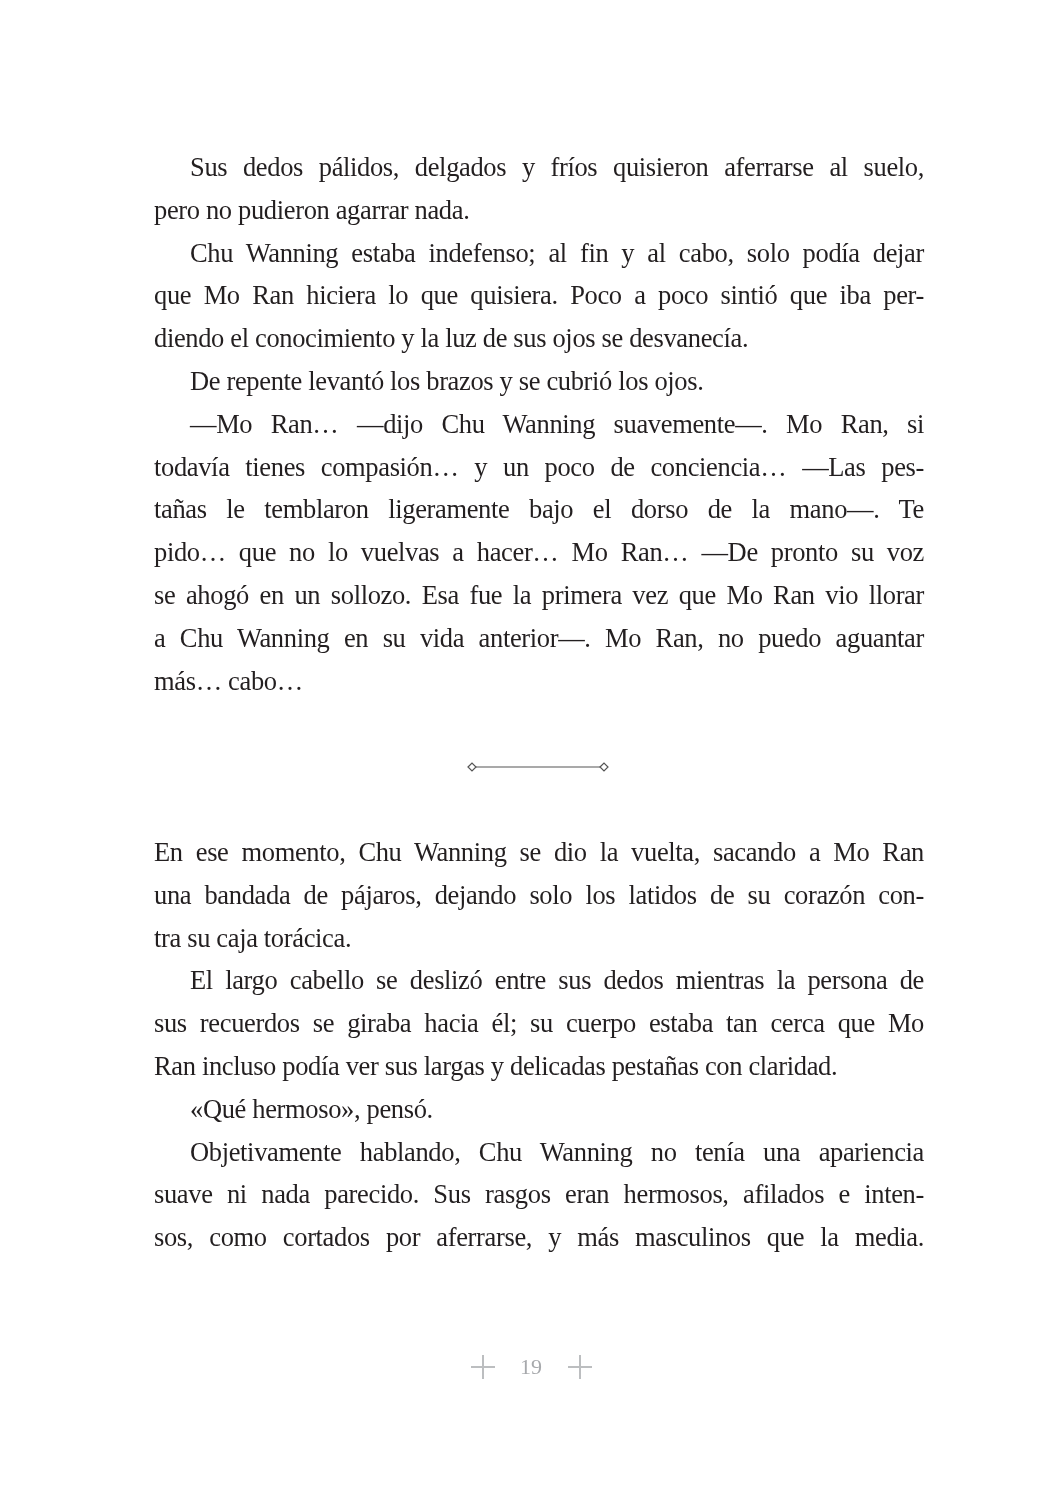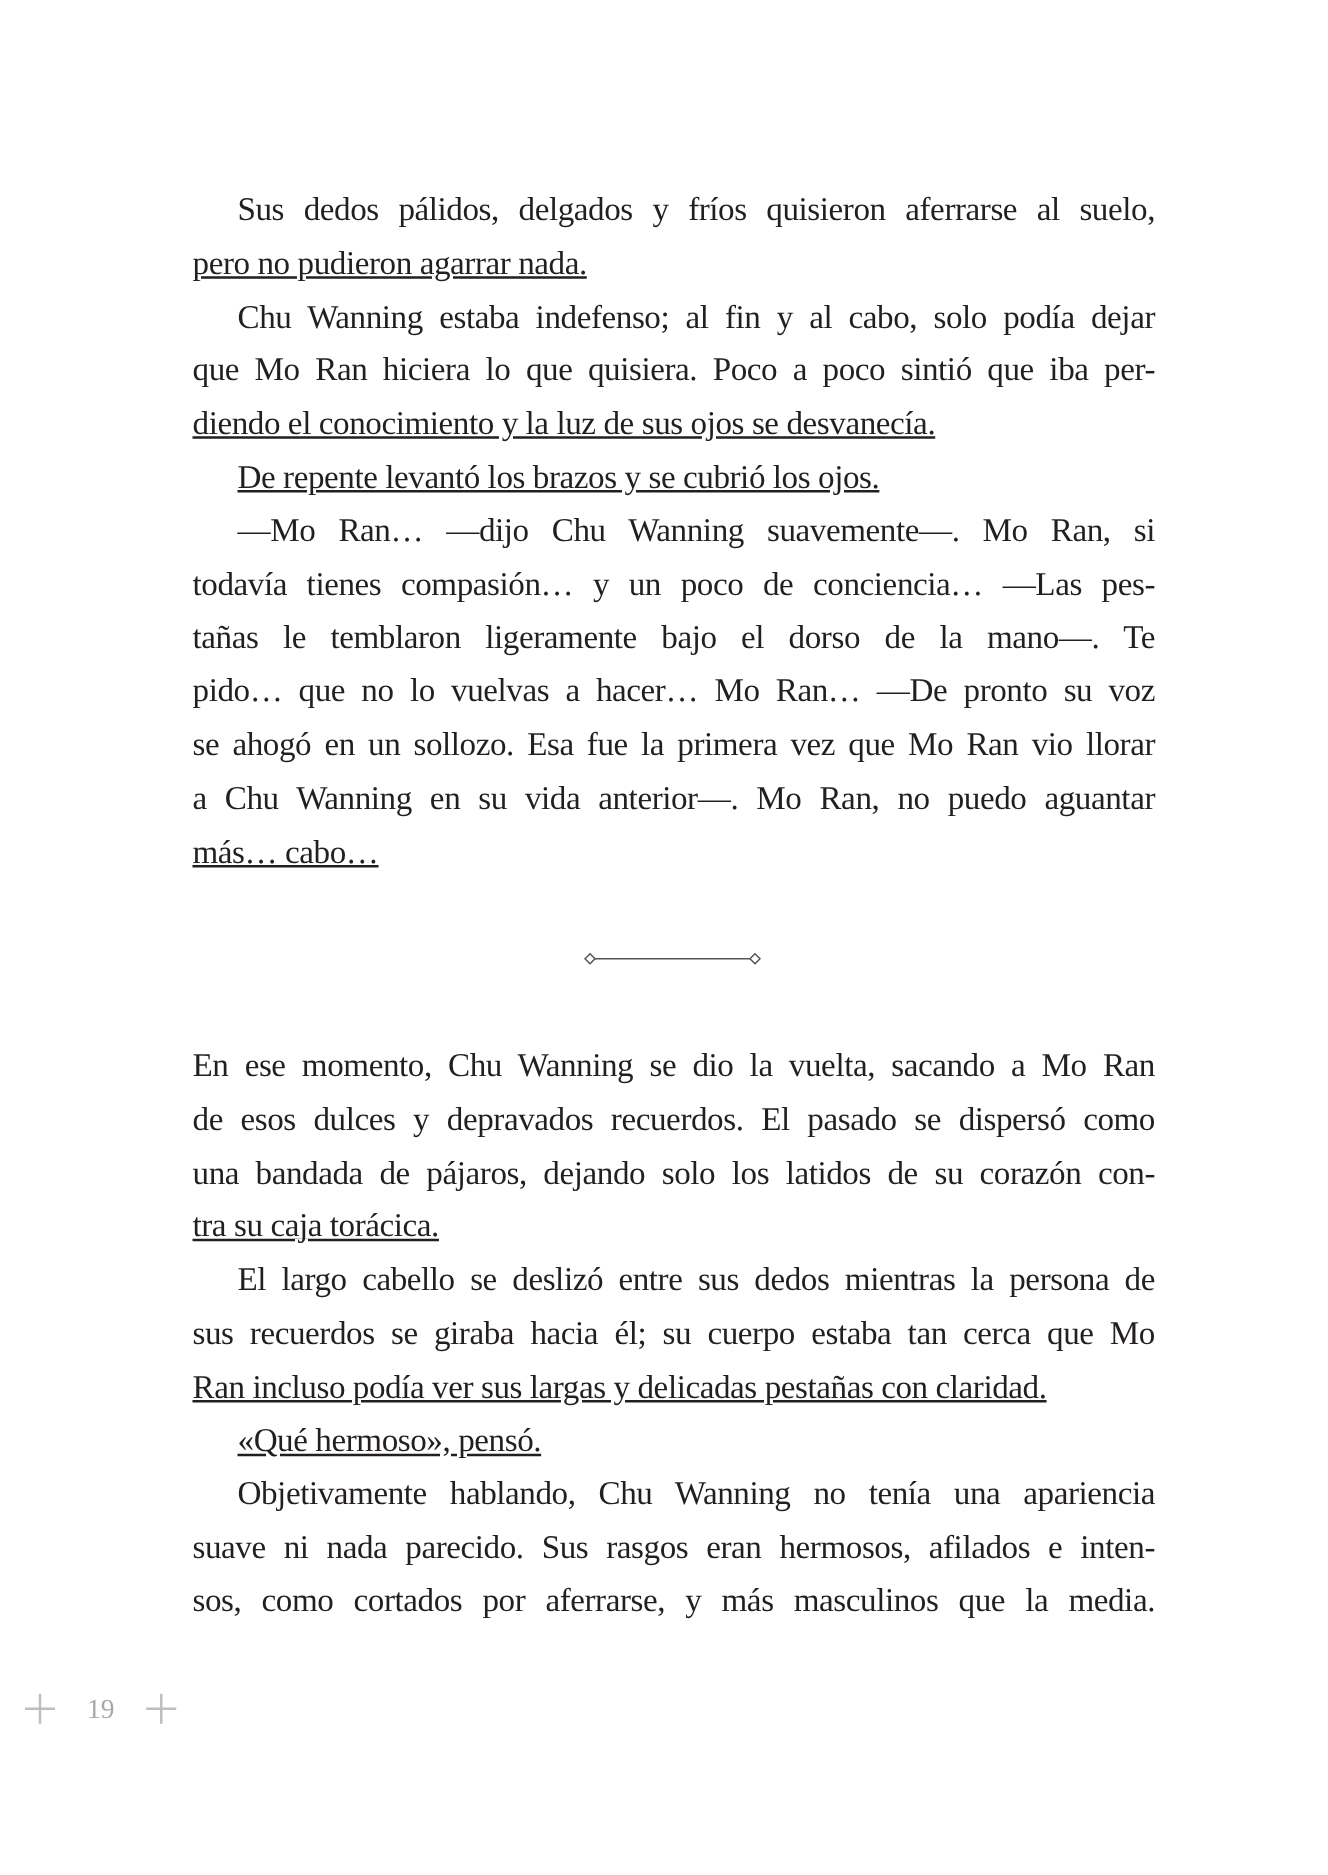--- a/index.html
+++ b/index.html
@@ -1,26 +1,26 @@
 <!DOCTYPE html>
 <html><head>
 <meta charset="utf-8">
 <style>
   html, body { margin: 0; padding: 0; background: #ffffff; }
   body { width: 1062px; height: 1500px; position: relative; overflow: hidden;
          font-family: "Liberation Serif", "DejaVu Serif", serif; color: #231f20; }
   .block { position: absolute; left: 154px; width: 770px; }
   .line { height: 42.8px; line-height: 42.8px; font-size: 26.5px; white-space: nowrap;
           text-align: justify; text-align-last: justify; letter-spacing: -0.35px; }
-  .line.last { text-align-last: left; text-decoration: underline; }
+  .line.last { text-align-last: left; }
   .line.indent { padding-left: 36px; }
   #sec1 { top: 146px; }
   #sec2 { top: 831px; }
   .divider { position: absolute; left: 466px; top: 761px; width: 144px; height: 12px; }
-  .footer { position: absolute; top: 1352px; left: 0; width: 1062px; text-align: left;
+  .footer { position: absolute; top: 1352px; left: 0; width: 1062px; text-align: center;
             font-size: 22px; color: #a7a9ac; }
   .footer span { display: inline-block; vertical-align: middle; }
   .cross { width: 24px; height: 24px; position: relative; margin: 0 20px; }
   .cross:before, .cross:after { content: ""; position: absolute; background: #bcbec0; }
   .cross:before { left: 11px; top: 0; width: 2px; height: 24px; }
   .cross:after { left: 0; top: 11px; width: 24px; height: 2px; }
 </style>
 </head>
 <body>
 
@@ -41,21 +41,20 @@
 </div>
 
 <svg class="divider" viewBox="0 0 144 12">
   <line x1="8" y1="6" x2="136" y2="6" stroke="#555" stroke-width="1.2"></line>
   <polygon points="2,6 6,2 10,6 6,10" fill="#fff" stroke="#555" stroke-width="1.2"></polygon>
   <polygon points="134,6 138,2 142,6 138,10" fill="#fff" stroke="#555" stroke-width="1.2"></polygon>
 </svg>
 
 <div class="block" id="sec2">
   <div class="line">En ese momento, Chu Wanning se dio la vuelta, sacando a Mo Ran</div>
-  <div class="line">de esos dulces y depravados recuerdos. El pasado se dispersó como</div>
   <div class="line">una bandada de pájaros, dejando solo los latidos de su corazón con-</div>
   <div class="line last">tra su caja torácica.</div>
   <div class="line indent">El largo cabello se deslizó entre sus dedos mientras la persona de</div>
   <div class="line">sus recuerdos se giraba hacia él; su cuerpo estaba tan cerca que Mo</div>
   <div class="line last">Ran incluso podía ver sus largas y delicadas pestañas con claridad.</div>
   <div class="line indent last">«Qué hermoso», pensó.</div>
   <div class="line indent">Objetivamente hablando, Chu Wanning no tenía una apariencia</div>
   <div class="line">suave ni nada parecido. Sus rasgos eran hermosos, afilados e inten-</div>
   <div class="line">sos, como cortados por aferrarse, y más masculinos que la media.</div>
 </div>

